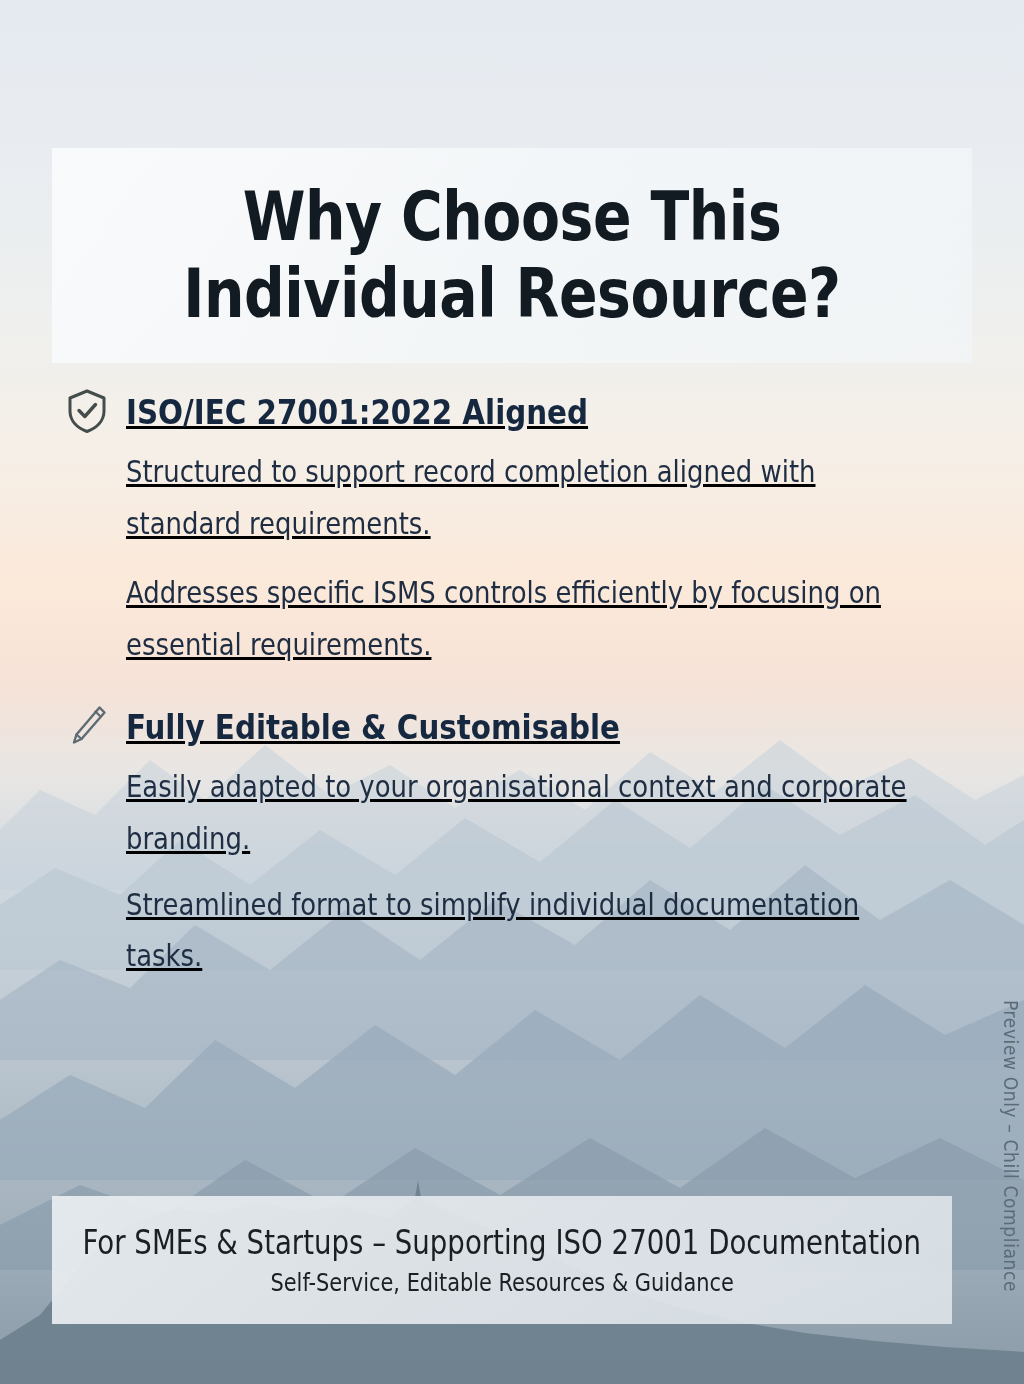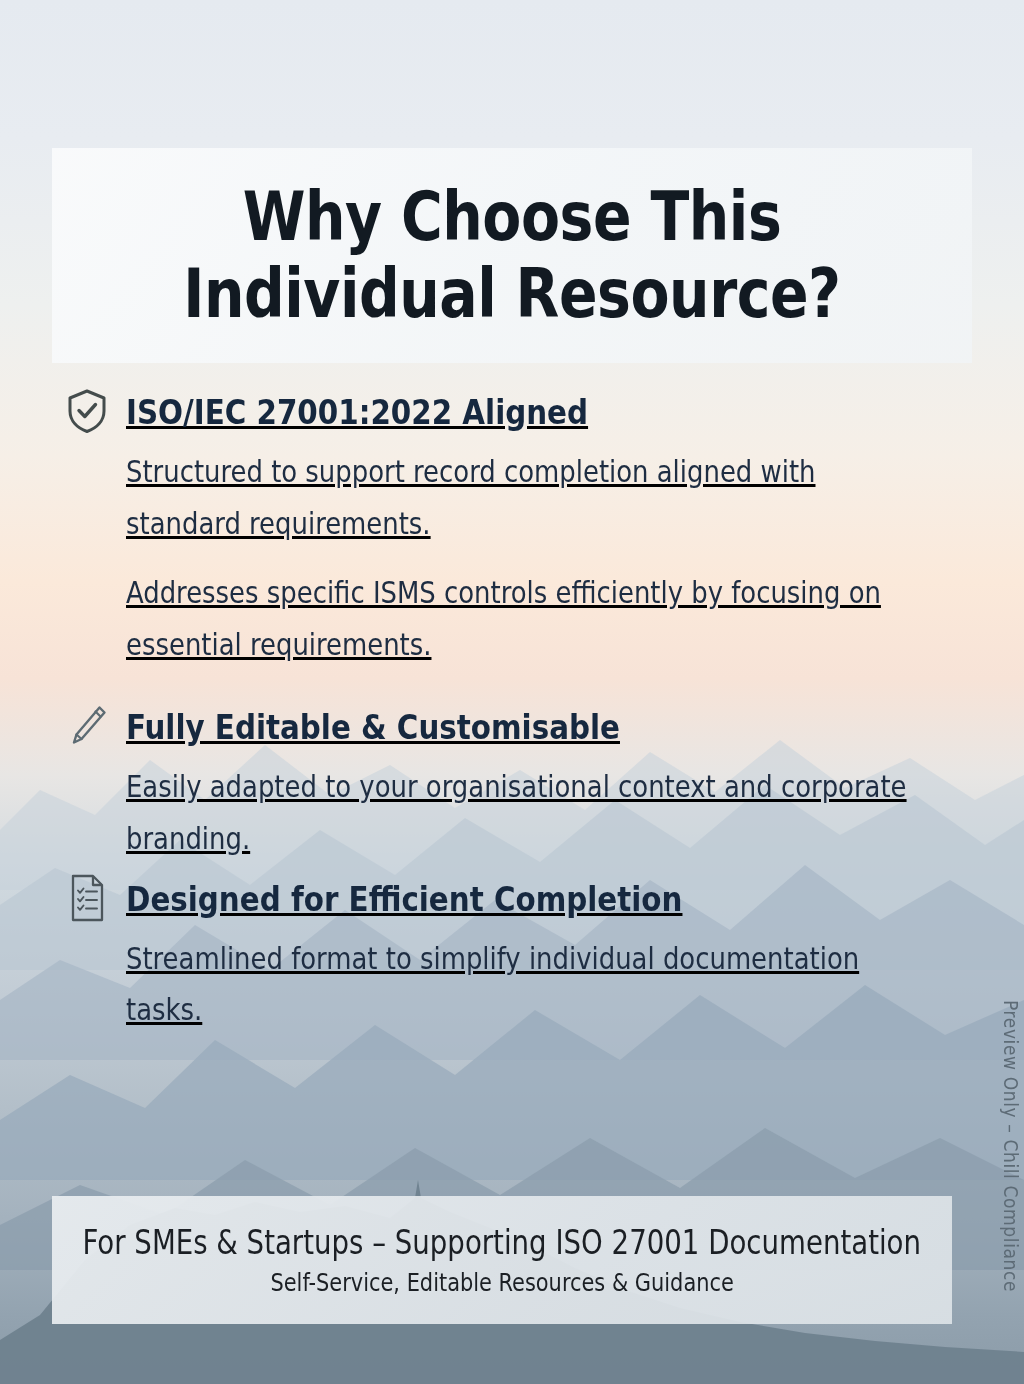--- a/index.html
+++ b/index.html
@@ -219,35 +219,20 @@
             <path d="M10.5 32.5 L15.5 37" stroke="#5d6b73" stroke-width="2.2" stroke-linecap="round"></path>
             <path d="M29.5 9.5 L34.5 14.5" stroke="#5d6b73" stroke-width="2.2" stroke-linecap="round"></path>
           </svg>
         </span>
         <span class="feature-title">Fully Editable &amp; Customisable</span>
       </div>
       <div class="feature-desc">Easily adapted to your organisational context and corporate branding.</div>
     </div>
 
     <div class="feature" id="feature-3">
-      <div class="feature-head">
-        <span class="icon-box">
-          <svg width="42" height="50" viewBox="0 0 42 50" fill="none">
-            <path d="M7 3 H27 L36 12 V47 H7 Z" stroke="#4c565c" stroke-width="2.3" stroke-linejoin="round" fill="none"></path>
-            <path d="M27 3 V12 H36" stroke="#4c565c" stroke-width="2.3" stroke-linejoin="round" fill="none"></path>
-            <path d="M12 17.5 L14 19.8 L17.5 15.5" stroke="#4c565c" stroke-width="1.9" stroke-linecap="round" stroke-linejoin="round" fill="none"></path>
-            <path d="M20 18.5 H31" stroke="#4c565c" stroke-width="1.9" stroke-linecap="round"></path>
-            <path d="M12 26 L14 28.3 L17.5 24" stroke="#4c565c" stroke-width="1.9" stroke-linecap="round" stroke-linejoin="round" fill="none"></path>
-            <path d="M20 27 H31" stroke="#4c565c" stroke-width="1.9" stroke-linecap="round"></path>
-            <path d="M12 34.5 L14 36.8 L17.5 32.5" stroke="#4c565c" stroke-width="1.9" stroke-linecap="round" stroke-linejoin="round" fill="none"></path>
-            <path d="M20 35.5 H31" stroke="#4c565c" stroke-width="1.9" stroke-linecap="round"></path>
-          </svg>
-        </span>
-        <span class="feature-title">Designed for Efficient Completion</span>
-      </div>
       <div class="feature-desc">Streamlined format to simplify individual documentation tasks.</div>
     </div>
 
   </div>
 
   <div id="footer-banner">
     <div id="footer-line-1">For SMEs &amp; Startups – Supporting ISO 27001 Documentation</div>
     <div id="footer-line-2">Self-Service, Editable Resources &amp; Guidance</div>
   </div>
 

